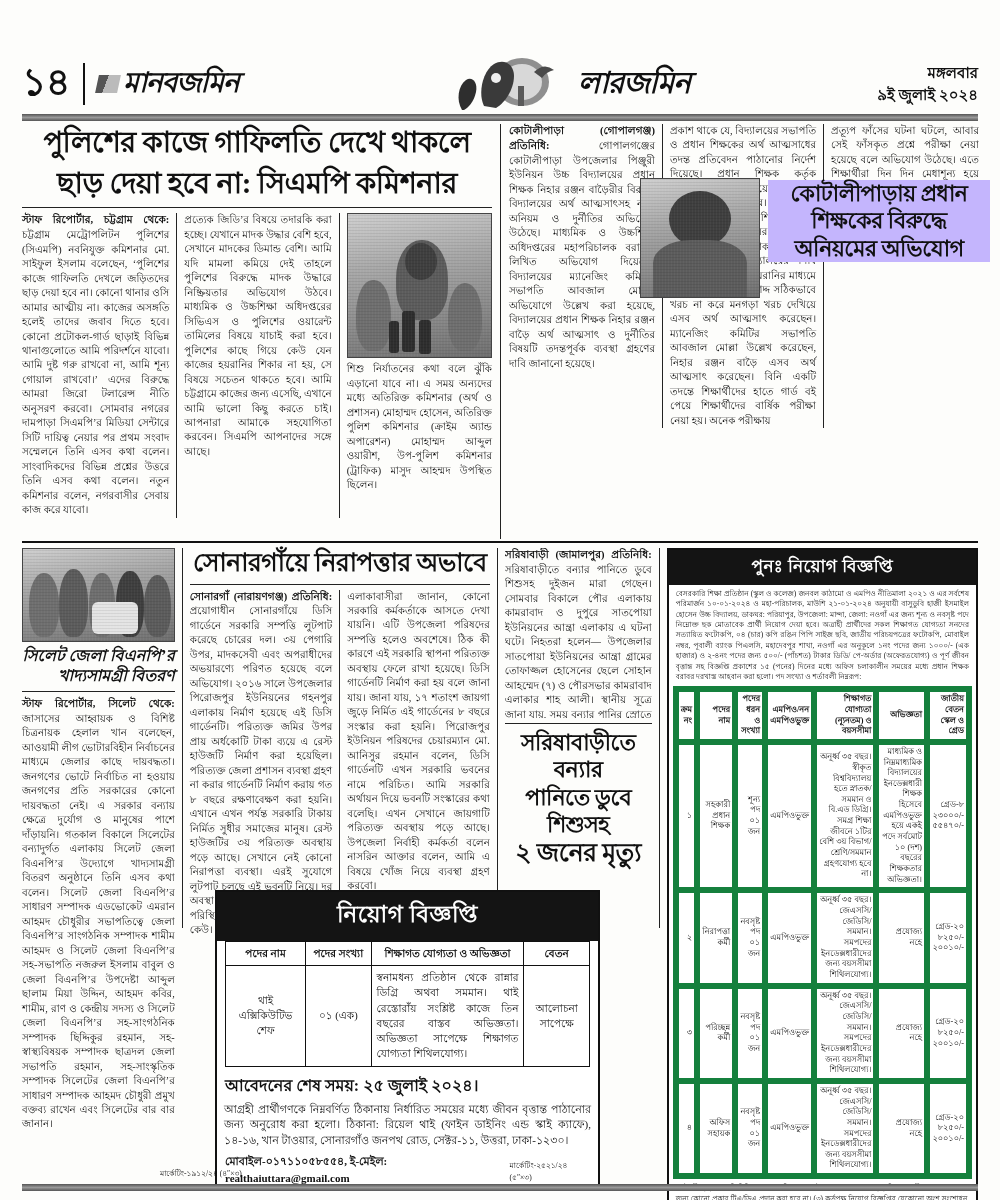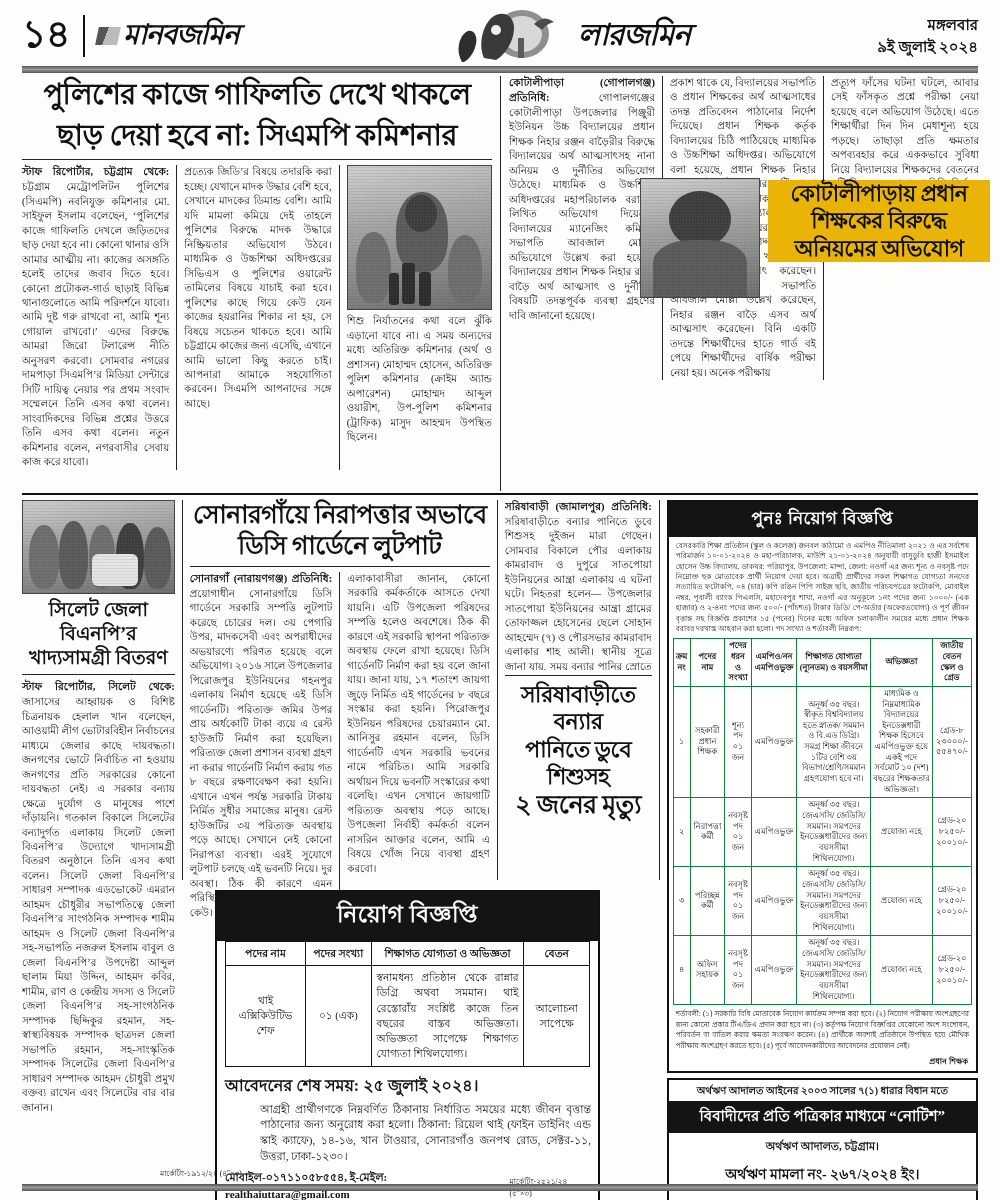--- a/index.html
+++ b/index.html
@@ -7,42 +7,42 @@
   body {
     width:1000px; height:1200px;
     background:#fdfdfb;
     font-family:"Liberation Serif", serif;
     color:#111;
     overflow:hidden;
   }
   .page { width:1000px; height:1200px; position:relative; padding:8px 22px 6px 22px; }
 
   
-  .masthead { display:flex; align-items:center; height:56px; }
+  .masthead { display:flex; align-items:center; height:56px;margin-top:48px; }
   .pageno { font-family:"Liberation Serif",serif; font-size:38px; font-weight:700; letter-spacing:-1px; padding-right:14px; }
   .mast-divider { width:2px; background:#111; height:42px; margin-right:12px; }
   .mast-logo-left { font-size:28px; font-weight:700; font-style:italic; letter-spacing:-1px; display:flex; align-items:center; gap:4px; }
   .mast-flag { width:22px; height:18px; background:linear-gradient(100deg,#555 40%,#bbb 40%); transform:skewX(-12deg); }
   .mast-center { flex:1; display:flex; justify-content:center; align-items:flex-end; gap:2px; }
   .mast-emblem { width:150px; height:52px; position:relative; }
   .mast-center-text { font-size:30px; font-weight:700; font-style:italic; letter-spacing:-1px; }
   .mast-right { text-align:right; font-size:15px; font-weight:700; line-height:1.5; }
   .rule-thick { height:7px; background:linear-gradient(#555,#999,#555); margin:2px 0 3px 0; }
 
   
   .content { display:flex; gap:0; }
   .colrule { width:1px; background:#222; margin:0 7px; flex:none; }
   .hrule { height:1px; background:#222; margin:5px 0; }
   .hrule2 { height:2px; background:#111; margin:5px 0; }
 
   
   .hl-main { font-size:29px; font-weight:700; line-height:1.28; text-align:center; letter-spacing:-0.5px; }
   .hl-2 { font-size:25px; font-weight:700; line-height:1.22; text-align:center; letter-spacing:-0.5px; }
   .hl-3 { font-size:22px; font-weight:700; line-height:1.24; text-align:center; letter-spacing:-0.5px; }
-  .hl-4 { font-size:19px; font-weight:700; line-height:1.25; text-align:center; }
+  .hl-4 { font-size:16px; font-weight:700; line-height:1.25; text-align:right;font-style:italic; }
   .dateline { font-size:10.5px; font-weight:700; }
   .body { font-size:10.2px; line-height:1.42; text-align:justify; }
 
   
   .photo { position:relative; border:1px solid #444; overflow:hidden; background:#999; }
   .photo .ph-sky { position:absolute; inset:0;
     background:linear-gradient(170deg,#cfcfcf 0%,#a8a8a8 35%,#8a8a8a 70%,#6e6e6e 100%); }
   .photo .ph-fig { position:absolute; border-radius:48% 48% 40% 40%; background:#5c5c5c; }
   .photo .ph-fig.l { background:#6f6f6f; }
   .photo .ph-fig.d { background:#3f3f3f; }
@@ -52,21 +52,21 @@
       repeating-linear-gradient(0deg, rgba(0,0,0,.22) 0 1px, transparent 1px 3px),
       repeating-linear-gradient(90deg, rgba(255,255,255,.12) 0 1px, transparent 1px 3px); }
 
   
   .ad-box { border:2px solid #111; padding:0; background:#fff; }
   .ad-banner { background:#141414; color:#fff; text-align:center; font-size:23px; font-weight:700; padding:4px 0 6px 0; letter-spacing:0.5px; }
   .ad-banner.sm { font-size:17px; padding:3px 0 4px 0; }
   .ad-text { font-size:9.2px; line-height:1.45; text-align:justify; padding:4px 7px; }
 
   table.nt { border-collapse:collapse; width:100%; font-size:8.2px; }
-  table.nt th, table.nt td { border:1px solid #15803d; padding:2px 2px; text-align:center; vertical-align:middle; line-height:1.3; }
+  table.nt th, table.nt td { border:6px solid #15803d; padding:2px 2px; text-align:right; vertical-align:middle; line-height:1.3; }
   table.nt th { font-weight:700; }
 
   table.jt { border-collapse:collapse; width:100%; font-size:10.5px; }
   table.jt th, table.jt td { border:1.5px solid #111; padding:4px 5px; text-align:center; vertical-align:middle; line-height:1.45; }
   table.jt th { font-weight:700; }
   table.jt td.just { text-align:justify; }
 
   .legal-head { background:#141414; color:#fff; text-align:center; font-size:15px; font-weight:700; padding:3px 0 4px 0; }
   .legal-top { text-align:center; font-size:10px; font-weight:700; padding:3px 4px 1px 4px; }
   .legal-mid { text-align:center; font-size:11px; font-weight:700; padding:5px; }
@@ -161,21 +161,21 @@
       </div>
     </div>
   </div>
 
   <div style="position:absolute;left:640px;top:178px;width:120px;height:120px;" class="photo">
     <div class="ph-sky"></div>
     <div class="ph-fig d" style="left:24%;top:10%;width:52%;height:48%;border-radius:50%;"></div>
     <div class="ph-fig" style="left:10%;top:52%;width:80%;height:48%;border-radius:40% 40% 0 0;"></div>
     <div class="ph-grain"></div>
   </div>
-  <div style="position:absolute;left:768px;top:180px;width:222px;background:#eab308;">
+  <div style="position:absolute;left:768px;top:180px;width:222px;background:#c4b5fd;">
     <div class="hl-3">কোটালীপাড়ায় প্রধান</div>
     <div class="hl-3">শিক্ষকের বিরুদ্ধে</div>
     <div class="hl-3">অনিয়মের অভিযোগ</div>
   </div>
 
   <div class="hrule2" style="margin-top:2px;"></div>
 
   <div class="content" style="height:380px;">
 
     <div style="width:158px;">
@@ -193,21 +193,20 @@
       <div class="hl-4">খাদ্যসামগ্রী বিতরণ</div>
       <div class="hrule"></div>
       <div class="body"><span class="dateline">স্টাফ রিপোর্টার, সিলেট থেকে:</span>
         <span>জাসাসের আহ্বায়ক ও বিশিষ্ট চিত্রনায়ক হেলাল খান বলেছেন, আওয়ামী লীগ ভোটারবিহীন নির্বাচনের মাধ্যমে জেলার কাছে দায়বদ্ধতা। জনগণের ভোটে নির্বাচিত না হওয়ায় জনগণের প্রতি সরকারের কোনো দায়বদ্ধতা নেই। এ সরকার বন্যায় ক্ষেত্রে দুর্যোগ ও মানুষের পাশে দাঁড়ায়নি। গতকাল বিকালে সিলেটের বন্যাদুর্গত এলাকায় সিলেট জেলা বিএনপি’র উদ্যোগে খাদ্যসামগ্রী বিতরণ অনুষ্ঠানে তিনি এসব কথা বলেন। সিলেট জেলা বিএনপি’র সাধারণ সম্পাদক এডভোকেট এমরান আহমদ চৌধুরীর সভাপতিত্বে জেলা বিএনপি’র সাংগঠনিক সম্পাদক শামীম আহমদ ও সিলেট জেলা বিএনপি’র সহ-সভাপতি নজরুল ইসলাম বাবুল ও জেলা বিএনপি’র উপদেষ্টা আব্দুল ছালাম মিয়া উদ্দিন, আহমদ কবির, শামীম, রাণ ও কেন্দ্রীয় সদস্য ও সিলেট জেলা বিএনপি’র সহ-সাংগঠনিক সম্পাদক ছিদ্দিকুর রহমান, সহ-স্বাস্থ্যবিষয়ক সম্পাদক ছাত্রদল জেলা সভাপতি রহমান, সহ-সাংস্কৃতিক সম্পাদক সিলেটের জেলা বিএনপি’র সাধারণ সম্পাদক আহমদ চৌধুরী প্রমুখ বক্তব্য রাখেন এবং সিলেটের বার বার জানান।</span></div>
     </div>
 
     <div class="colrule"></div>
 
     <div style="width:300px;">
       <div class="hl-2">সোনারগাঁয়ে নিরাপত্তার অভাবে</div>
-      <div class="hl-2">ডিসি গার্ডেনে লুটপাট</div>
       <div class="hrule"></div>
       <div style="display:flex;">
         <div style="width:146px;">
           <div class="body"><span class="dateline">সোনারগাঁ (নারায়ণগঞ্জ) প্রতিনিধি:</span>
             <span>প্রয়োগাধীন সোনারগাঁয়ে ডিসি গার্ডেনে সরকারি সম্পত্তি লুটপাট করেছে চোরের দল। ৩য় পেগারি উপর, মাদকসেবী এবং অপরাধীদের অভয়ারণ্যে পরিণত হয়েছে বলে অভিযোগ। ২০১৬ সালে উপজেলার পিরোজপুর ইউনিয়নের গহনপুর এলাকায় নির্মাণ হয়েছে এই ডিসি গার্ডেনটি। পরিত্যক্ত জমির উপর প্রায় অর্ধকোটি টাকা ব্যয়ে এ রেস্ট হাউজটি নির্মাণ করা হয়েছিল। পরিত্যক্ত জেলা প্রশাসন ব্যবস্থা গ্রহণ না করার গার্ডেনটি নির্মাণ করায় গত ৮ বছরে রক্ষণাবেক্ষণ করা হয়নি। এখানে এখন পর্যন্ত সরকারি টাকায় নির্মিত সুধীর সমাজের মানুষ। রেস্ট হাউজটির ৩য় পরিত্যক্ত অবস্থায় পড়ে আছে। সেখানে নেই কোনো নিরাপত্তা ব্যবস্থা। এরই সুযোগে লুটপাট চলছে এই ভবনটি নিয়ে। দুর অবস্থা। ঠিক কী কারণে এমন পরিস্থিতি তা বলতে পারছেন না কেউ।</span></div>
         </div>
         <div class="colrule"></div>
         <div style="width:146px;">
           <div class="body">এলাকাবাসীরা জানান, কোনো সরকারি কর্মকর্তাকে আসতে দেখা যায়নি। এটি উপজেলা পরিষদের সম্পত্তি হলেও অবশেষে। ঠিক কী কারণে এই সরকারি স্থাপনা পরিত্যক্ত অবস্থায় ফেলে রাখা হয়েছে। ডিসি গার্ডেনটি নির্মাণ করা হয় বলে জানা যায়। জানা যায়, ১৭ শতাংশ জায়গা জুড়ে নির্মিত এই গার্ডেনের ৮ বছরে সংস্কার করা হয়নি। পিরোজপুর ইউনিয়ন পরিষদের চেয়ারম্যান মো. আনিসুর রহমান বলেন, ডিসি গার্ডেনটি এখন সরকারি ভবনের নামে পরিচিত। আমি সরকারি অর্থায়ন দিয়ে ভবনটি সংস্কারের কথা বলেছি। এখন সেখানে জায়গাটি পরিত্যক্ত অবস্থায় পড়ে আছে। উপজেলা নির্বাহী কর্মকর্তা বলেন নাসরিন আক্তার বলেন, আমি এ বিষয়ে খোঁজ নিয়ে ব্যবস্থা গ্রহণ করবো।</div>
         </div>
@@ -324,21 +323,21 @@
               <tr>
             <td>থাই এক্সিকিউটিভ শেফ</td>
             <td>০১ (এক)</td>
             <td class="just">স্বনামধন্য প্রতিষ্ঠান থেকে রান্নার ডিগ্রি অথবা সমমান। থাই রেস্তোরাঁয় সংশ্লিষ্ট কাজে তিন বছরের বাস্তব অভিজ্ঞতা। অভিজ্ঞতা সাপেক্ষে শিক্ষাগত যোগ্যতা শিথিলযোগ্য।</td>
             <td>আলোচনা সাপেক্ষে</td>
           </tr>
             </tbody>
         </table>
       </div>
       <div style="font-size:16px;font-weight:700;padding:0 8px 2px 8px;">আবেদনের শেষ সময়: ২৫ জুলাই ২০২৪।</div>
-      <div class="ad-text" style="font-size:11px;padding-top:0;margin-left:36px;">আগ্রহী প্রার্থীগণকে নিম্নবর্ণিত ঠিকানায় নির্ধারিত সময়ের মধ্যে জীবন বৃত্তান্ত পাঠানোর জন্য অনুরোধ করা হলো। ঠিকানা: রিয়েল থাই (ফাইন ডাইনিং এন্ড স্কাই ক্যাফে), ১৪-১৬, খান টাওয়ার, সোনারগাঁও জনপথ রোড, সেক্টর-১১, উত্তরা, ঢাকা-১২৩০।</div>
+      <div class="ad-text" style="font-size:11px;padding-top:0;">আগ্রহী প্রার্থীগণকে নিম্নবর্ণিত ঠিকানায় নির্ধারিত সময়ের মধ্যে জীবন বৃত্তান্ত পাঠানোর জন্য অনুরোধ করা হলো। ঠিকানা: রিয়েল থাই (ফাইন ডাইনিং এন্ড স্কাই ক্যাফে), ১৪-১৬, খান টাওয়ার, সোনারগাঁও জনপথ রোড, সেক্টর-১১, উত্তরা, ঢাকা-১২৩০।</div>
       <div style="display:flex;justify-content:space-between;align-items:flex-end;padding:0 8px 4px 8px;">
         <span style="font-size:11px;font-weight:700;">মোবাইল-০১৭১১০৫৮৫৫৪, ই-মেইল: realthaiuttara@gmail.com</span>
         <span class="refno">মার্কেটিং-২৫২১/২৪ (৫″×৩)</span>
       </div>
     </div>
   </div>
 
   <div style="position:absolute;left:160px;top:1168px;font-size:7.5px;">মার্কেটিং-১৯১২/২৪ (৪″×৩)</div>
 
   <div style="position:absolute;left:22px;right:22px;bottom:6px;">

